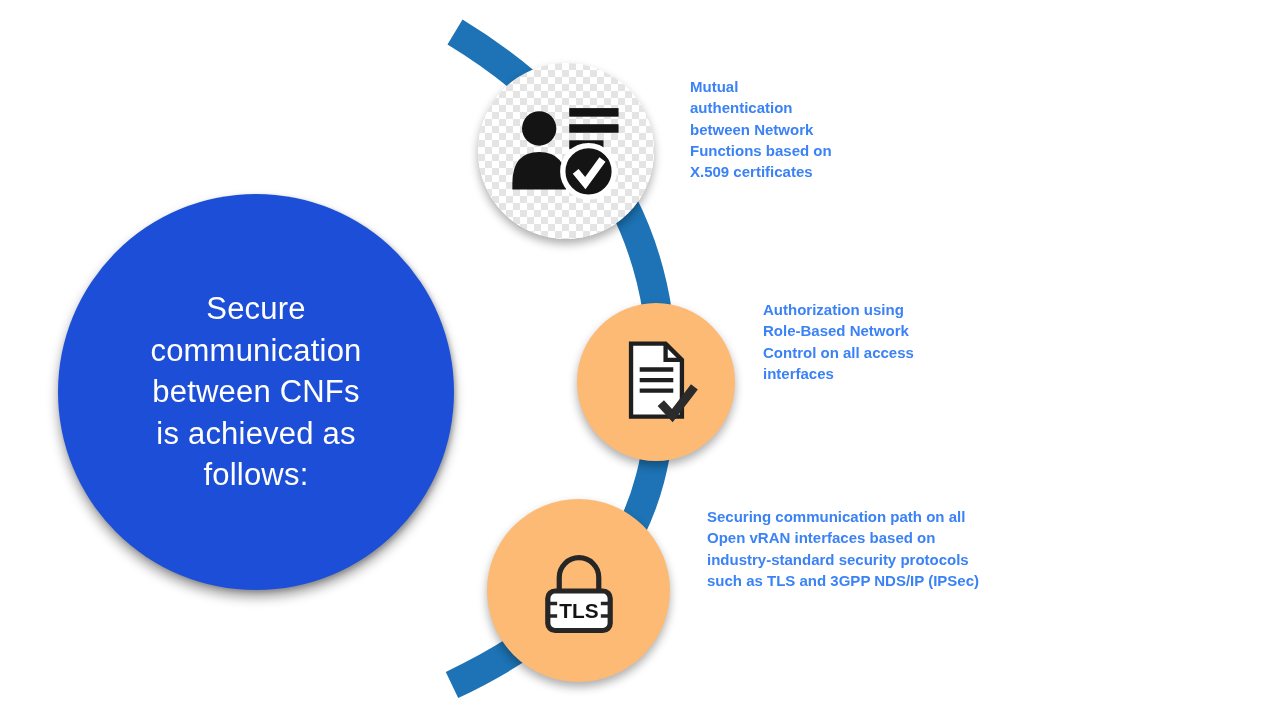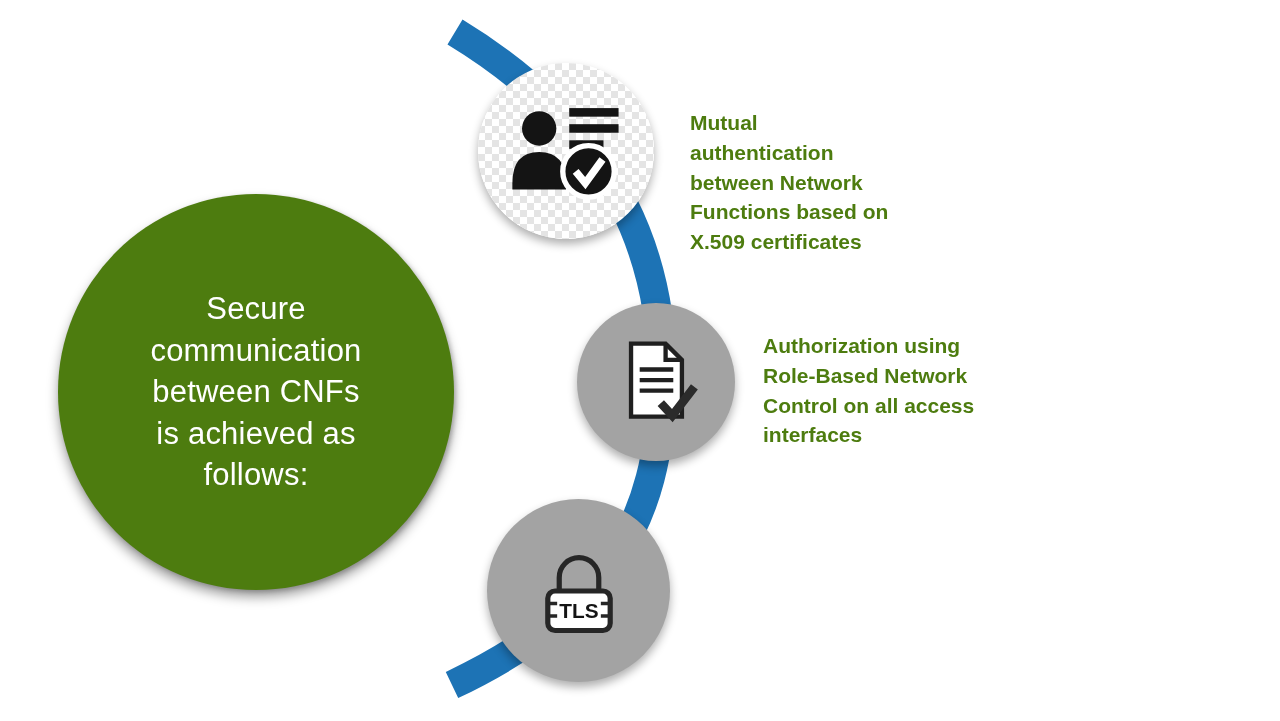--- a/index.html
+++ b/index.html
@@ -12,65 +12,64 @@
   }
   
   #arc-svg{position:absolute;left:0;top:0;z-index:1;}
 
   
   .main-circle{
     position:absolute;
     left:58px;top:194px;
     width:396px;height:396px;
     border-radius:50%;
-    background:#4d7c0f;
+    background:#1d4ed8;
     z-index:2;
     display:flex;align-items:center;justify-content:center;
     box-shadow:0 7px 12px rgba(0,0,0,0.38), 2px 2px 4px rgba(0,0,0,0.18);
   }
   .main-circle .circle-text{
     color:#ffffff;
     font-size:31px;
     line-height:1.34;
     text-align:center;
     white-space:pre-line;
     font-weight:400;
     letter-spacing:0.2px;
   }
 
   
   .step-circle{
     position:absolute;
     border-radius:50%;
-    background:#a3a3a3;
+    background:#fdba74;
     z-index:2;
     display:flex;align-items:center;justify-content:center;
     box-shadow:0 5px 10px rgba(0,0,0,0.32);
   }
   .step-circle.checkered{
     background:
       repeating-conic-gradient(#e4e4e4 0% 25%, #ffffff 0% 50%);
     background-size:14px 14px;
   }
   #circle-1{left:478px;top:63px;width:176px;height:176px;}
   #circle-2{left:577px;top:303px;width:158px;height:158px;}
   #circle-3{left:487px;top:499px;width:183px;height:183px;}
 
   .step-icon{display:block;}
 
   
   .caption{
     position:absolute;
     z-index:2;
-    color:#4d7c0f;
-    font-size:21px;
+    color:#3b82f6;
+    font-size:15px;
     font-weight:700;
     line-height:1.42;
     white-space:pre-line;
-    margin-top:32px;
   }
   #caption-1{left:690px;top:76px;}
   #caption-2{left:763px;top:299px;}
   #caption-3{left:707px;top:506px;}
 </style>
 </head>
 <body>
 
 <div id="canvas">
 
@@ -117,14 +116,18 @@
 interfaces</div>
 
   <div class="step-circle" id="circle-3">
     <svg class="step-icon" width="104" height="104" viewBox="0 0 100 100">
       <path d="M 31 52 V 37 a 19 19 0 0 1 38 0 V 52" fill="none" stroke="#262626" stroke-width="5"></path>
       <rect x="20" y="50" width="60" height="38" rx="7" fill="#ffffff" stroke="#262626" stroke-width="5"></rect>
       <path d="M 21 62 H 29 M 21 74 H 29 M 71 62 H 79 M 71 74 H 79" stroke="#262626" stroke-width="3.5"></path>
       <text x="50" y="76" text-anchor="middle" font-size="20" font-weight="bold" fill="#141414" font-family="Liberation Sans, sans-serif">TLS</text>
     </svg>
   </div>
+  <div class="caption" id="caption-3">Securing communication path on all
+Open vRAN interfaces based on
+industry-standard security protocols
+such as TLS and 3GPP NDS/IP (IPSec)</div>
 
 </div>
 
 </body></html>

